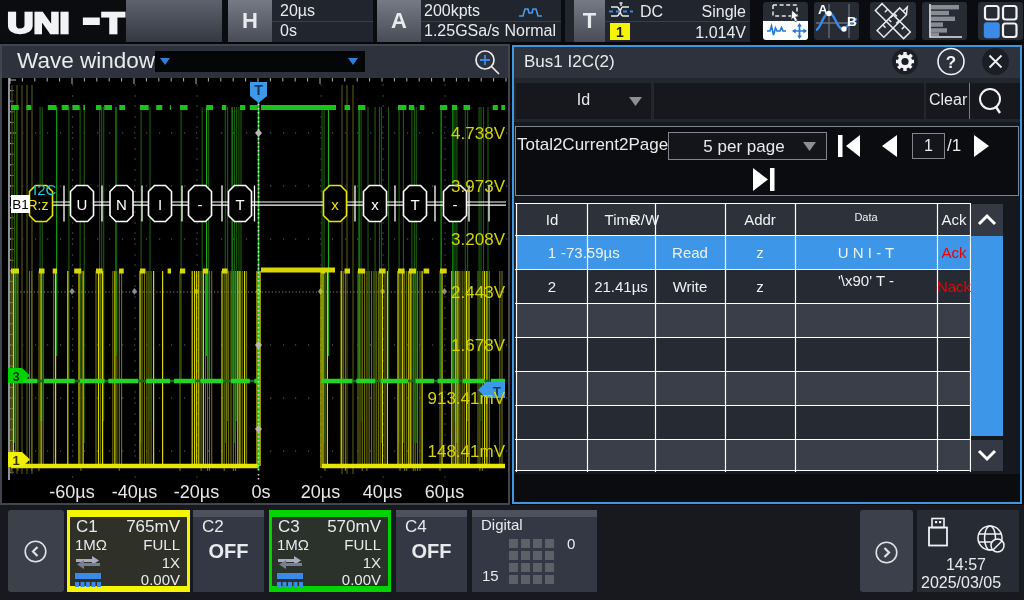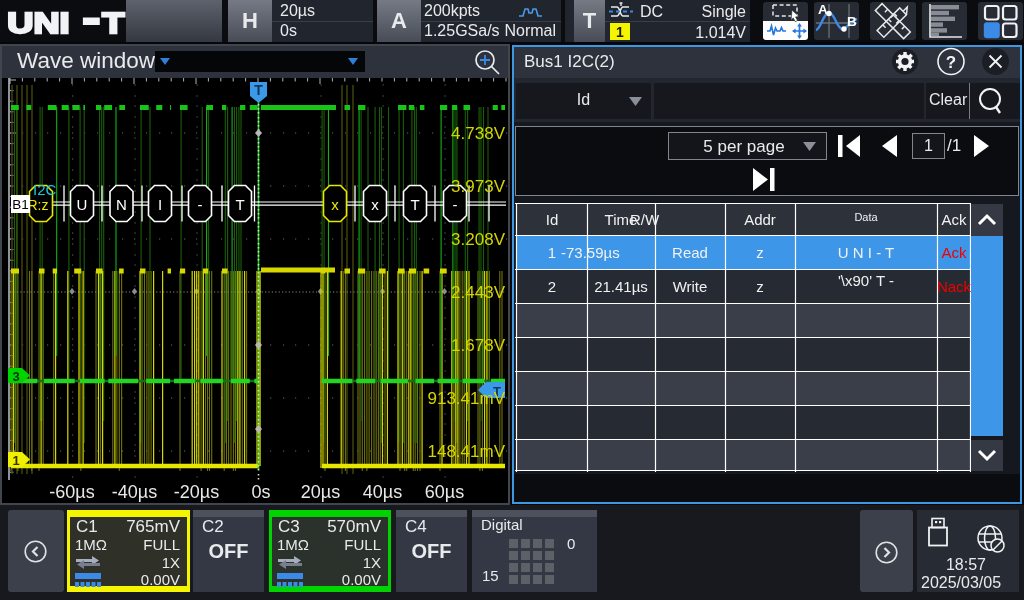--- a/index.html
+++ b/index.html
@@ -236,20 +236,21 @@
 <div class="abs" style="left:654px;top:83px;width:270px;height:36px;background:#16181e"></div>
 <div class="abs" style="left:926px;top:83px;width:94px;height:36px;background:#16181e"></div>
 <div class="txt" style="left:929px;top:91px;font-size:16px">Clear</div>
 <div class="abs" style="left:969px;top:83px;width:1px;height:36px;background:#777c85"></div>
 <svg style="left:975px;top:84px" width="34" height="34" viewBox="0 0 34 34">
   <circle cx="15" cy="15" r="10" fill="none" stroke="#f2f3f5" stroke-width="2"></circle>
   <path d="M21 23l4 6" stroke="#f2f3f5" stroke-width="2.4"></path>
 </svg>
 
 <div class="abs" style="left:515px;top:126px;width:504px;height:70px;background:#0b0c10;border:1px solid #80858e"></div>
+<div class="txt" style="left:517px;top:135px;font-size:17px">Total2Current2Page</div>
 <div class="abs" style="left:668px;top:132px;width:159px;height:28px;background:#13151a;border:1px solid #80858e"></div>
 <div class="txt" style="left:668px;top:137px;width:152px;text-align:center;font-size:17px">5 per page</div>
 <svg style="left:800px;top:140px" width="20" height="14" viewBox="0 0 20 14">
   <path d="M3 2h13l-6.5 9z" fill="#8a8f98"></path>
 </svg>
 <svg style="left:836px;top:133px" width="26" height="26" viewBox="0 0 26 26">
   <rect x="2" y="2" width="4.5" height="22" fill="#fff"></rect>
   <path d="M24 2v22L10 13z" fill="#fff"></path>
 </svg>
 <svg style="left:878px;top:133px" width="22" height="26" viewBox="0 0 22 26">
@@ -416,16 +417,16 @@
 </svg>
 <svg style="left:976px;top:524px" width="30" height="30" viewBox="0 0 30 30">
   <g fill="none" stroke="#f0f2f4" stroke-width="1.5">
     <circle cx="14" cy="14" r="12"></circle>
     <ellipse cx="14" cy="14" rx="5.5" ry="12"></ellipse>
     <path d="M2.5 10h23M2.5 18h23"></path>
     <circle cx="21.5" cy="21.5" r="6.5" fill="#272b33"></circle>
     <path d="M17 26L26 17"></path>
   </g>
 </svg>
-<div class="txt r" style="left:900px;top:556px;width:86px;font-size:16px">18:57</div>
+<div class="txt r" style="left:900px;top:556px;width:86px;font-size:16px">14:57</div>
 <div class="txt" style="left:921px;top:574px;font-size:16px">2025/03/05</div>
 
 </div>
 
 </body></html>

